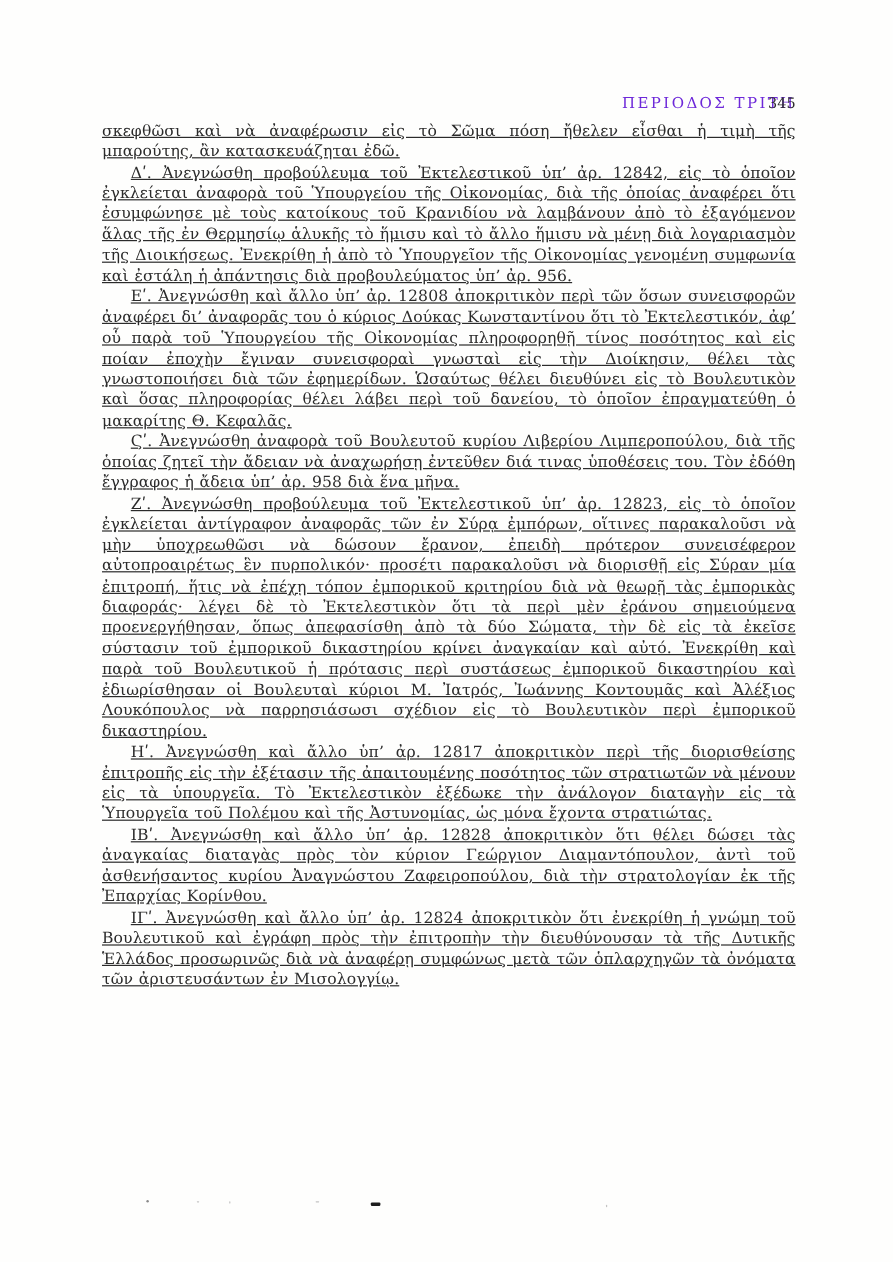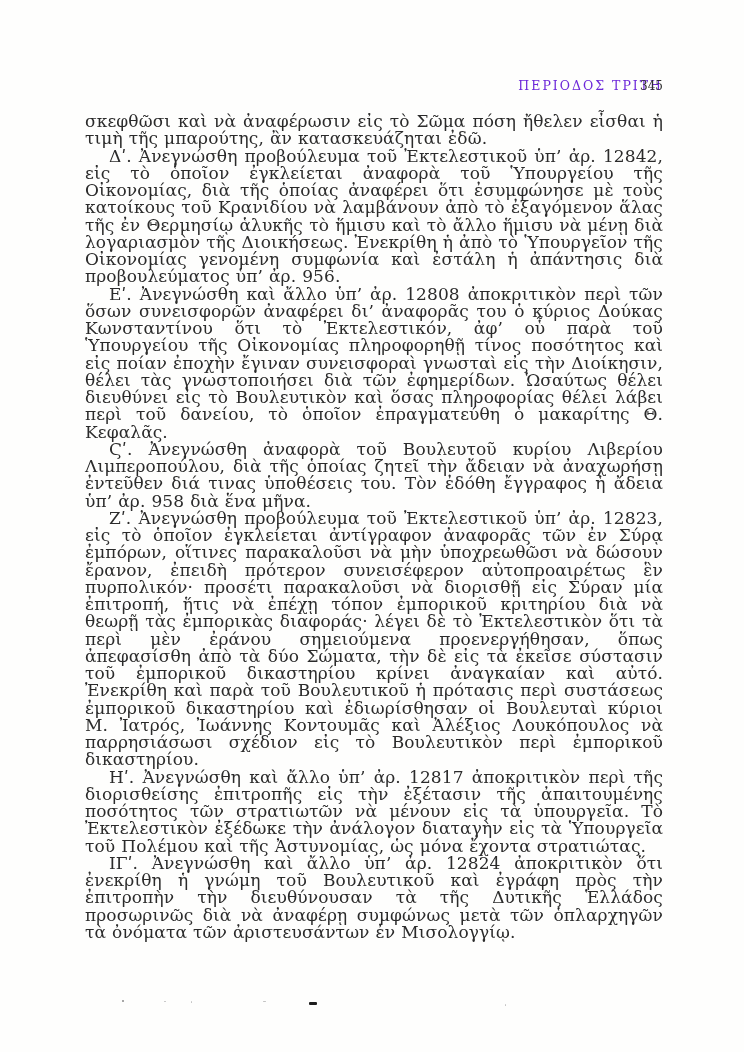--- a/index.html
+++ b/index.html
@@ -34,28 +34,29 @@
   }
   .running-head .folio {
     position: absolute;
     right: 0;
     top: 1px;
     font-size: 12px;
     color: #2e2e2e;
   }
   .text-block {
     position: absolute;
-    top: 113px;
+    top: 101px;
     left: 85px;
     width: 578px;
-    font-size: 17px;
+    font-size: 13px;
     line-height: 17.25px;
     text-align: justify;
     letter-spacing: 0.1px;
     word-spacing: 0.5px;
+    text-decoration: underline;
   }
   .text-block p {
     margin: 0;
     padding: 0;
     text-indent: 24px;
   }
   .text-block p.continuation {
     text-indent: 0;
   }
   .speck {
@@ -75,20 +76,21 @@
     <div class="folio">345</div>
   </div>
 
   <div class="text-block">
     <p class="continuation">σκεφθῶσι καὶ νὰ ἀναφέρωσιν εἰς τὸ Σῶμα πόση ἤθελεν εἶσθαι ἡ τιμὴ τῆς μπαρούτης, ἂν κατασκευάζηται ἐδῶ.</p>
     <p>Δʹ. Ἀνεγνώσθη προβούλευμα τοῦ Ἐκτελεστικοῦ ὑπ’ ἀρ. 12842, εἰς τὸ ὁποῖον ἐγκλείεται ἀναφορὰ τοῦ Ὑπουργείου τῆς Οἰκονομίας, διὰ τῆς ὁποίας ἀναφέρει ὅτι ἐσυμφώνησε μὲ τοὺς κατοίκους τοῦ Κρανιδίου νὰ λαμβάνουν ἀπὸ τὸ ἐξαγόμενον ἅλας τῆς ἐν Θερμησίῳ ἁλυκῆς τὸ ἥμισυ καὶ τὸ ἄλλο ἥμισυ νὰ μένῃ διὰ λογαριασμὸν τῆς Διοικήσεως. Ἐνεκρίθη ἡ ἀπὸ τὸ Ὑπουργεῖον τῆς Οἰκονομίας γενομένη συμφωνία καὶ ἐστάλη ἡ ἀπάντησις διὰ προβουλεύματος ὑπ’ ἀρ. 956.</p>
     <p>Εʹ. Ἀνεγνώσθη καὶ ἄλλο ὑπ’ ἀρ. 12808 ἀποκριτικὸν περὶ τῶν ὅσων συνεισφορῶν ἀναφέρει δι’ ἀναφορᾶς του ὁ κύριος Δούκας Κωνσταντίνου ὅτι τὸ Ἐκτελεστικόν, ἀφ’ οὗ παρὰ τοῦ Ὑπουργείου τῆς Οἰκονομίας πληροφορηθῇ τίνος ποσότητος καὶ εἰς ποίαν ἐποχὴν ἔγιναν συνεισφοραὶ γνωσταὶ εἰς τὴν Διοίκησιν, θέλει τὰς γνωστοποιήσει διὰ τῶν ἐφημερίδων. Ὡσαύτως θέλει διευθύνει εἰς τὸ Βουλευτικὸν καὶ ὅσας πληροφορίας θέλει λάβει περὶ τοῦ δανείου, τὸ ὁποῖον ἐπραγματεύθη ὁ μακαρίτης Θ. Κεφαλᾶς.</p>
     <p>Ϛʹ. Ἀνεγνώσθη ἀναφορὰ τοῦ Βουλευτοῦ κυρίου Λιβερίου Λιμπεροπούλου, διὰ τῆς ὁποίας ζητεῖ τὴν ἄδειαν νὰ ἀναχωρήσῃ ἐντεῦθεν διά τινας ὑποθέσεις του. Τὸν ἐδόθη ἔγγραφος ἡ ἄδεια ὑπ’ ἀρ. 958 διὰ ἕνα μῆνα.</p>
     <p>Ζʹ. Ἀνεγνώσθη προβούλευμα τοῦ Ἐκτελεστικοῦ ὑπ’ ἀρ. 12823, εἰς τὸ ὁποῖον ἐγκλείεται ἀντίγραφον ἀναφορᾶς τῶν ἐν Σύρᾳ ἐμπόρων, οἵτινες παρακαλοῦσι νὰ μὴν ὑποχρεωθῶσι νὰ δώσουν ἔρανον, ἐπειδὴ πρότερον συνεισέφερον αὐτοπροαιρέτως ἓν πυρπολικόν· προσέτι παρακαλοῦσι νὰ διορισθῇ εἰς Σύραν μία ἐπιτροπή, ἥτις νὰ ἐπέχῃ τόπον ἐμπορικοῦ κριτηρίου διὰ νὰ θεωρῇ τὰς ἐμπορικὰς διαφοράς· λέγει δὲ τὸ Ἐκτελεστικὸν ὅτι τὰ περὶ μὲν ἐράνου σημειούμενα προενεργήθησαν, ὅπως ἀπεφασίσθη ἀπὸ τὰ δύο Σώματα, τὴν δὲ εἰς τὰ ἐκεῖσε σύστασιν τοῦ ἐμπορικοῦ δικαστηρίου κρίνει ἀναγκαίαν καὶ αὐτό. Ἐνεκρίθη καὶ παρὰ τοῦ Βουλευτικοῦ ἡ πρότασις περὶ συστάσεως ἐμπορικοῦ δικαστηρίου καὶ ἐδιωρίσθησαν οἱ Βουλευταὶ κύριοι Μ. Ἰατρός, Ἰωάννης Κοντουμᾶς καὶ Ἀλέξιος Λουκόπουλος νὰ παρρησιάσωσι σχέδιον εἰς τὸ Βουλευτικὸν περὶ ἐμπορικοῦ δικαστηρίου.</p>
     <p>Ηʹ. Ἀνεγνώσθη καὶ ἄλλο ὑπ’ ἀρ. 12817 ἀποκριτικὸν περὶ τῆς διορισθείσης ἐπιτροπῆς εἰς τὴν ἐξέτασιν τῆς ἀπαιτουμένης ποσότητος τῶν στρατιωτῶν νὰ μένουν εἰς τὰ ὑπουργεῖα. Τὸ Ἐκτελεστικὸν ἐξέδωκε τὴν ἀνάλογον διαταγὴν εἰς τὰ Ὑπουργεῖα τοῦ Πολέμου καὶ τῆς Ἀστυνομίας, ὡς μόνα ἔχοντα στρατιώτας.</p>
+    <p>ΙΒʹ. Ἀνεγνώσθη καὶ ἄλλο ὑπ’ ἀρ. 12828 ἀποκριτικὸν ὅτι θέλει δώσει τὰς ἀναγκαίας διαταγὰς πρὸς τὸν κύριον Γεώργιον Διαμαντόπουλον, ἀντὶ τοῦ ἀσθενήσαντος κυρίου Ἀναγνώστου Ζαφειροπούλου, διὰ τὴν στρατολογίαν ἐκ τῆς Ἐπαρχίας Κορίνθου.</p>
     <p>ΙΓʹ. Ἀνεγνώσθη καὶ ἄλλο ὑπ’ ἀρ. 12824 ἀποκριτικὸν ὅτι ἐνεκρίθη ἡ γνώμη τοῦ Βουλευτικοῦ καὶ ἐγράφη πρὸς τὴν ἐπιτροπὴν τὴν διευθύνουσαν τὰ τῆς Δυτικῆς Ἑλλάδος προσωρινῶς διὰ νὰ ἀναφέρῃ συμφώνως μετὰ τῶν ὁπλαρχηγῶν τὰ ὀνόματα τῶν ἀριστευσάντων ἐν Μισολογγίῳ.</p>
   </div>
 
   <div class="speck" style="left:122px; top:1000px; width:2px; height:2px;"></div>
   <div class="speck" style="left:164px; top:1001px; width:2px; height:1px; opacity:.5;"></div>
   <div class="speck" style="left:191px; top:1001px; width:1px; height:2px; opacity:.5;"></div>
   <div class="speck" style="left:263px; top:1001px; width:3px; height:1px; opacity:.5;"></div>
   <div class="speck dark" style="left:309px; top:1002px; width:8px; height:3px;"></div>
   <div class="speck" style="left:505px; top:1004px; width:1px; height:2px; opacity:.5;"></div>
 

